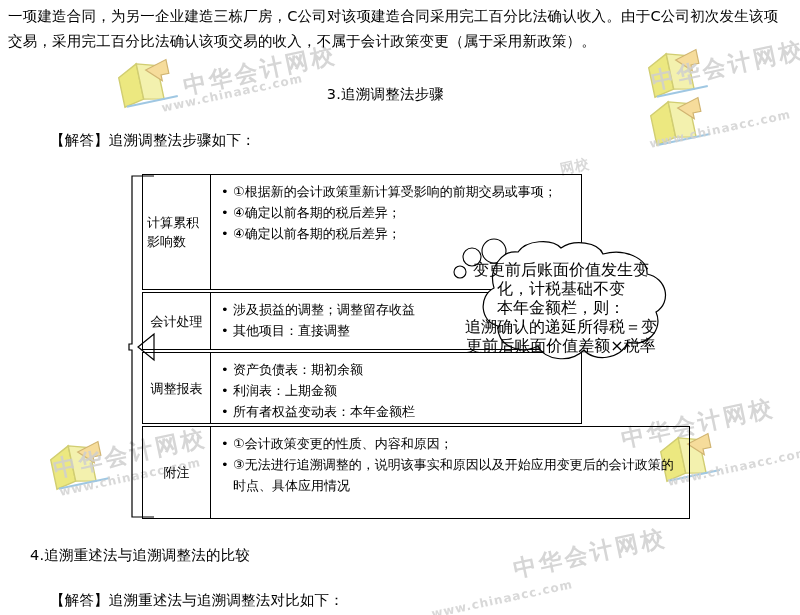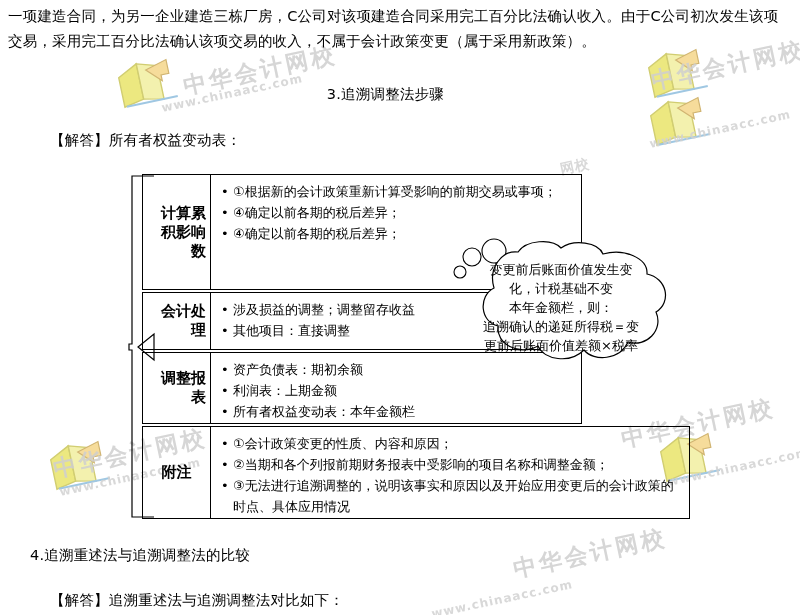--- a/index.html
+++ b/index.html
@@ -80,23 +80,23 @@
     display: flex;
     align-items: stretch;
   }
   .rowlabel {
     width: 68px;
     flex: none;
     border-right: 1px solid #000;
     display: flex;
     align-items: center;
     justify-content: center;
-    text-align: right;
-    font-size: 15px;
-    font-weight: bold;
+    text-align: left;
+    font-size: 13px;
+    font-weight: normal;
     line-height: 19px;
     padding: 0 4px;
     box-sizing: border-box;
   }
   .rowcontent {
     flex: 1;
     padding: 6px 8px 6px 10px;
     box-sizing: border-box;
     display: flex;
     flex-direction: column;
@@ -122,21 +122,21 @@
     top: 238px;
     width: 228px;
     height: 130px;
   }
   .cloudtext {
     position: absolute;
     left: 462px;
     top: 260px;
     width: 198px;
     text-align: center;
-    font-size: 13px;
+    font-size: 16px;
     line-height: 19px;
     color: #000;
   }
 </style>
 </head>
 <body>
 
 <div class="page">
 
   <div class="wm wm-logo" style="left:118px; top:58px;">
@@ -193,21 +193,21 @@
   </div>
   <div class="wm wm-sub" style="left:666px; top:460px;">www.chinaacc.com</div>
 
   <div class="wm wm-text" style="left:512px; top:538px;">中华会计网校</div>
   <div class="wm wm-sub" style="left:430px; top:592px;">www.chinaacc.com</div>
 
   <div class="para" style="left:8px; top:4px; width:784px;">一项建造合同，为另一企业建造三栋厂房，C公司对该项建造合同采用完工百分比法确认收入。由于C公司初次发生该项交易，采用完工百分比法确认该项交易的收入，不属于会计政策变更（属于采用新政策）。</div>
 
   <div class="para" style="left:44px; top:82px; width:400px;text-align:right;">3.追溯调整法步骤</div>
 
-  <div class="para" style="left:50px; top:128px; width:400px;">【解答】所有者权益变动表：</div>
+  <div class="para" style="left:50px; top:128px; width:400px;">【解答】追溯调整法步骤如下：</div>
 
   <div class="para" style="left:30px; top:543px; width:420px;">4.追溯重述法与追溯调整法的比较</div>
 
   <div class="para" style="left:50px; top:588px; width:440px;">【解答】追溯重述法与追溯调整法对比如下：</div>
 
   <div class="chart">
 
     <svg class="bracket" viewBox="0 0 28 345" preserveAspectRatio="none">
       <path d="M26,2 L4,2 L4,170 L1,170 L1,176 L4,176 L4,343 L26,343" fill="none" stroke="#000" stroke-width="1.2"></path>
       <polygon points="26,160 26,186 10,173" fill="#ffffff" stroke="#000" stroke-width="1.2"></polygon>
@@ -236,21 +236,20 @@
         <div class="bullet">资产负债表：期初余额</div>
         <div class="bullet">利润表：上期金额</div>
         <div class="bullet">所有者权益变动表：本年金额栏</div>
       </div>
     </div>
 
     <div class="rowbox" style="left:14px; top:252px; width:548px; height:93px;">
       <div class="rowlabel">附注</div>
       <div class="rowcontent">
         <div class="bullet">①会计政策变更的性质、内容和原因；</div>
-        <div class="bullet">②当期和各个列报前期财务报表中受影响的项目名称和调整金额；</div>
         <div class="bullet">③无法进行追溯调整的，说明该事实和原因以及开始应用变更后的会计政策的时点、具体应用情况</div>
       </div>
     </div>
   </div>
 
   <svg class="cloud" viewBox="0 0 228 130">
     <circle cx="24" cy="19" r="9" fill="#fff" stroke="#000" stroke-width="1.1"></circle>
     <circle cx="46" cy="13" r="12" fill="#fff" stroke="#000" stroke-width="1.1"></circle>
     <circle cx="12" cy="34" r="6" fill="#fff" stroke="#000" stroke-width="1.1"></circle>
     <path d="M70,14

